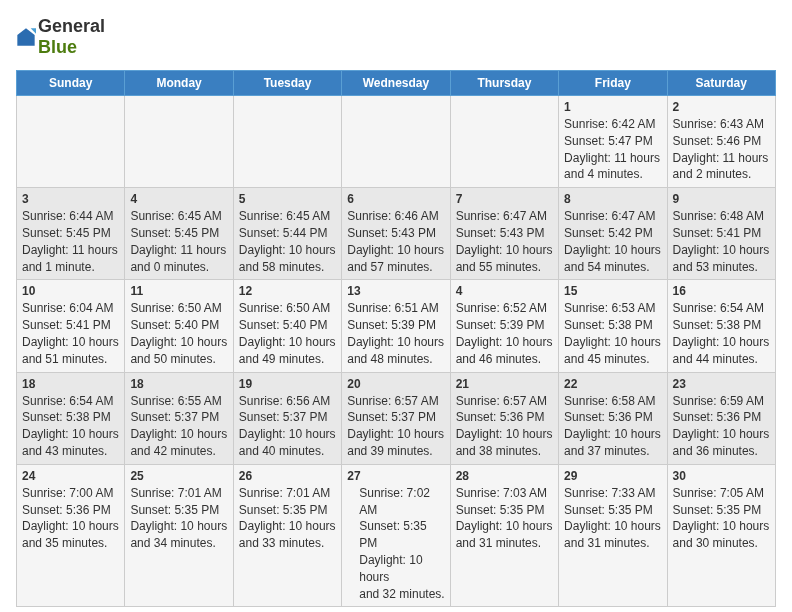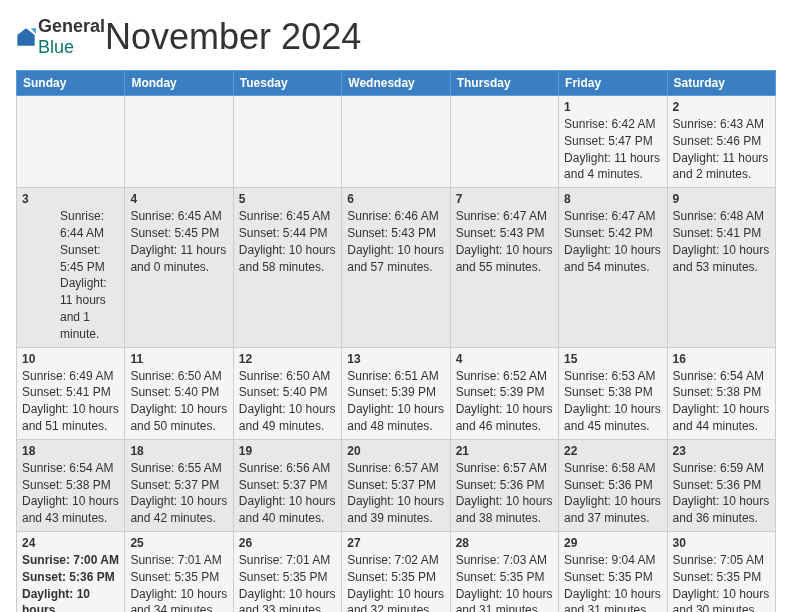--- a/index.html
+++ b/index.html
@@ -5,21 +5,21 @@
     * { box-sizing: border-box; margin: 0; padding: 0; }
     body {
       font-family: Arial, sans-serif;
       background: #fff;
       width: 792px;
       min-height: 612px;
       padding: 16px;
     }
     .header {
       display: flex;
-      justify-content: flex-start;
+      justify-content: space-between;
       align-items: flex-start;
       margin-bottom: 12px;
     }
     .logo {
       display: flex;
       align-items: center;
       gap: 2px;
     }
     .logo-icon {
       width: 20px;
@@ -40,21 +40,21 @@
     table {
       width: 100%;
       border-collapse: collapse;
     }
     thead tr th {
       background-color: #3a7fc1;
       color: #fff;
       font-size: 12px;
       font-weight: bold;
       padding: 5px 6px;
-      text-align: left;
+      text-align: center;
       border: 1px solid #5a9fd4;
     }
     tbody tr td {
       border: 1px solid #ccc;
       vertical-align: top;
       padding: 4px 5px;
       font-size: 10.5px;
       color: #333;
       min-height: 80px;
       height: 88px;
@@ -85,25 +85,24 @@
 <body>
 
 <div class="header">
   <div class="logo">
     <svg class="logo-icon" viewBox="0 0 30 30">
       <polygon points="15,2 28,12 28,28 2,28 2,12" fill="#2b6cb0"></polygon>
       <polygon points="22,2 30,10 30,2" fill="#4a9fd4"></polygon>
     </svg>
     <div>
       <span style="font-size:18px;font-weight:bold;color:#333;">General</span><br>
-      <span style="font-size:18px;font-weight:normal;color:#0f766e;">Blue</span>
+      <span style="font-size:18px;font-weight:bold;color:#4d7c0f;">Blue</span>
     </div>
   </div>
   <div class="title-block">
-    <div class="month-title">November 2024</div>
   </div>
 </div>
 
 <table>
   <thead>
     <tr>
     <th>Sunday</th>
         <th>Monday</th>
         <th>Tuesday</th>
         <th>Wednesday</th>
@@ -130,21 +129,21 @@
           <span class="day-number">2</span>
           <div class="day-info" style="white-space: pre-line;">Sunrise: 6:43 AM
 Sunset: 5:46 PM
 Daylight: 11 hours
 and 2 minutes.</div>
         </td>
       </tr>
       <tr>
         <td>
           <span class="day-number">3</span>
-          <div class="day-info" style="white-space: pre-line; margin-left: 38px;">Sunrise: 6:44 AM
+          <div class="day-info" style="white-space: pre-line;">Sunrise: 6:44 AM
 Sunset: 5:45 PM
 Daylight: 11 hours
 and 1 minute.</div>
         </td>
         <td>
           <span class="day-number">4</span>
           <div class="day-info" style="white-space: pre-line;">Sunrise: 6:45 AM
 Sunset: 5:45 PM
 Daylight: 11 hours
 and 0 minutes.</div>
@@ -181,21 +180,21 @@
           <span class="day-number">9</span>
           <div class="day-info" style="white-space: pre-line;">Sunrise: 6:48 AM
 Sunset: 5:41 PM
 Daylight: 10 hours
 and 53 minutes.</div>
         </td>
       </tr>
       <tr>
         <td>
           <span class="day-number">10</span>
-          <div class="day-info" style="white-space: pre-line;">Sunrise: 6:49 AM
+          <div class="day-info" style="white-space: pre-line;">Sunrise: 6:04 AM
 Sunset: 5:41 PM
 Daylight: 10 hours
 and 51 minutes.</div>
         </td>
         <td>
           <span class="day-number">11</span>
           <div class="day-info" style="white-space: pre-line;">Sunrise: 6:50 AM
 Sunset: 5:40 PM
 Daylight: 10 hours
 and 50 minutes.</div>
@@ -283,56 +282,56 @@
           <span class="day-number">23</span>
           <div class="day-info" style="white-space: pre-line;">Sunrise: 6:59 AM
 Sunset: 5:36 PM
 Daylight: 10 hours
 and 36 minutes.</div>
         </td>
       </tr>
       <tr>
         <td>
           <span class="day-number">24</span>
-          <div class="day-info" style="white-space: pre-line; font-weight: bold;">Sunrise: 7:00 AM
+          <div class="day-info" style="white-space: pre-line;">Sunrise: 7:00 AM
 Sunset: 5:36 PM
 Daylight: 10 hours
 and 35 minutes.</div>
         </td>
         <td>
           <span class="day-number">25</span>
           <div class="day-info" style="white-space: pre-line;">Sunrise: 7:01 AM
 Sunset: 5:35 PM
 Daylight: 10 hours
 and 34 minutes.</div>
         </td>
         <td>
           <span class="day-number">26</span>
           <div class="day-info" style="white-space: pre-line;">Sunrise: 7:01 AM
 Sunset: 5:35 PM
 Daylight: 10 hours
 and 33 minutes.</div>
         </td>
         <td>
           <span class="day-number">27</span>
-          <div class="day-info" style="white-space: pre-line;">Sunrise: 7:02 AM
+          <div class="day-info" style="white-space: pre-line; margin-left: 12px;">Sunrise: 7:02 AM
 Sunset: 5:35 PM
 Daylight: 10 hours
 and 32 minutes.</div>
         </td>
         <td>
           <span class="day-number">28</span>
           <div class="day-info" style="white-space: pre-line;">Sunrise: 7:03 AM
 Sunset: 5:35 PM
 Daylight: 10 hours
 and 31 minutes.</div>
         </td>
         <td>
           <span class="day-number">29</span>
-          <div class="day-info" style="white-space: pre-line;">Sunrise: 9:04 AM
+          <div class="day-info" style="white-space: pre-line;">Sunrise: 7:33 AM
 Sunset: 5:35 PM
 Daylight: 10 hours
 and 31 minutes.</div>
         </td>
         <td>
           <span class="day-number">30</span>
           <div class="day-info" style="white-space: pre-line;">Sunrise: 7:05 AM
 Sunset: 5:35 PM
 Daylight: 10 hours
 and 30 minutes.</div>

